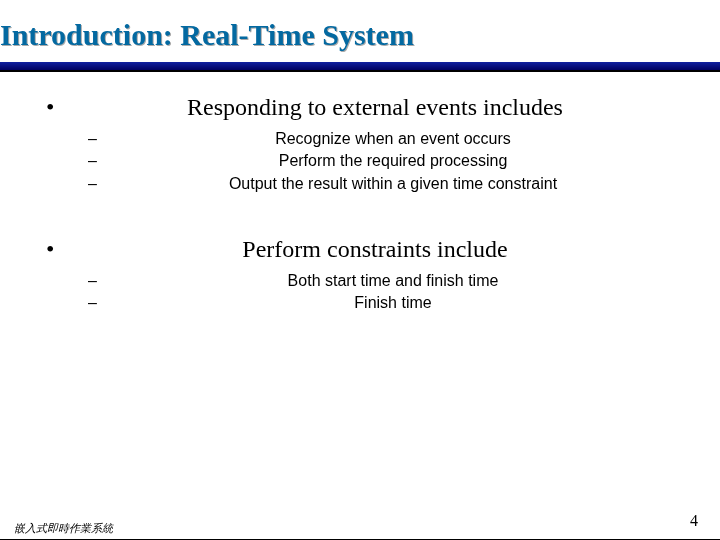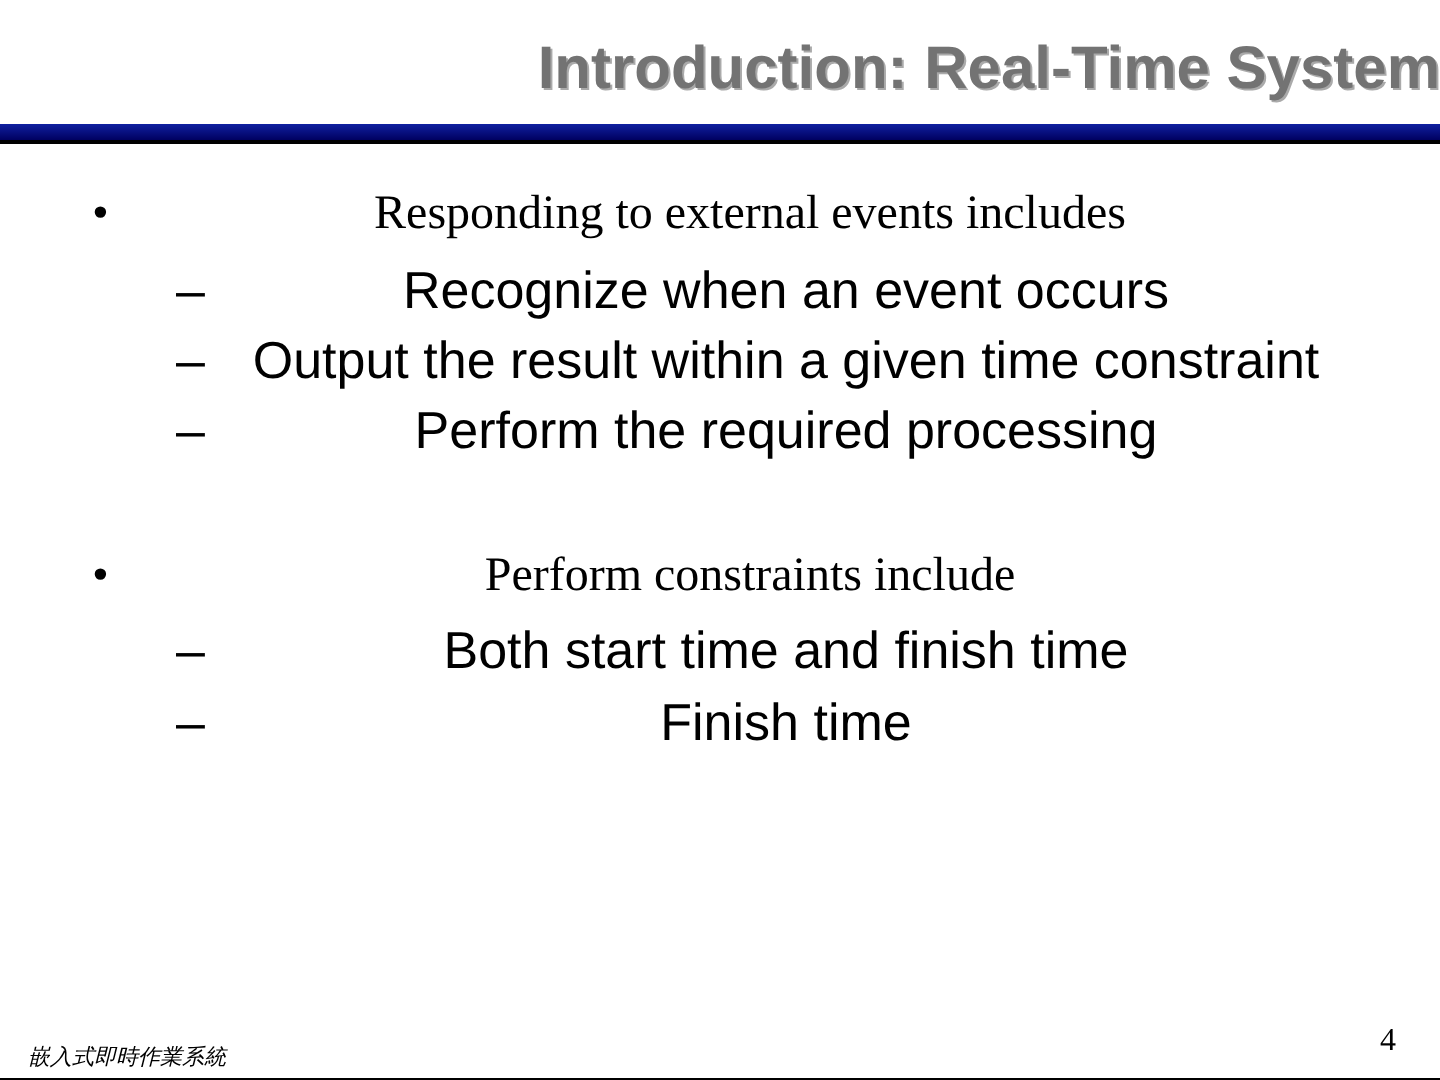--- a/index.html
+++ b/index.html
@@ -12,25 +12,25 @@
     color: #000;
     overflow: hidden;
   }
   .slide {
     position: relative;
     width: 720px;
     height: 540px;
     box-sizing: border-box;
   }
   .title {
-    text-align: right;
-    font-family: Liberation Sans, sans-serif;
+    text-align: left;
+    font-family: Liberation Serif, serif;
     font-weight: bold;
     font-size: 30px;
-    color: #737373;
+    color: #0369a1;
     margin-top: 18px;
     text-shadow: 1px 1px 0 #aaa;
   }
   .title-rule-wrap {
     margin-top: 10px;
   }
   .title-rule {
     height: 8px;
     background: linear-gradient(#1020a0, #000060);
     border-bottom: 2px solid #000;
@@ -57,21 +57,21 @@
     position: absolute;
     left: 0;
     top: 0;
     font-size: 24px;
     line-height: 1.28;
   }
   ul.level2 {
     list-style: none;
     margin: 6px 0 0 0;
     padding: 0 0 0 18px;
-    font-size: 26px;
+    font-size: 16px;
     font-family: Arial, Helvetica, sans-serif;
   }
   ul.level2 > li {
     position: relative;
     padding-left: 18px;
     margin-bottom: 2px;
   }
   ul.level2 > li::before {
     content: "–";
     position: absolute;
@@ -116,22 +116,22 @@
   <div class="title-rule-wrap">
     <div class="title-rule"></div>
   </div>
 
   <div class="content">
     <ul class="level1">
       <li>
         <span>Responding to external events includes</span>
         <ul class="level2">
           <li><span>Recognize when an event occurs</span></li>
+          <li><span>Perform the required processing</span></li>
           <li><span>Output the result within a given time constraint</span></li>
-          <li><span>Perform the required processing</span></li>
         </ul>
       </li>
     </ul>
 
     <div class="gap"></div>
 
     <ul class="level1">
       <li>
         <span>Perform constraints include</span>
         <ul class="level2">

